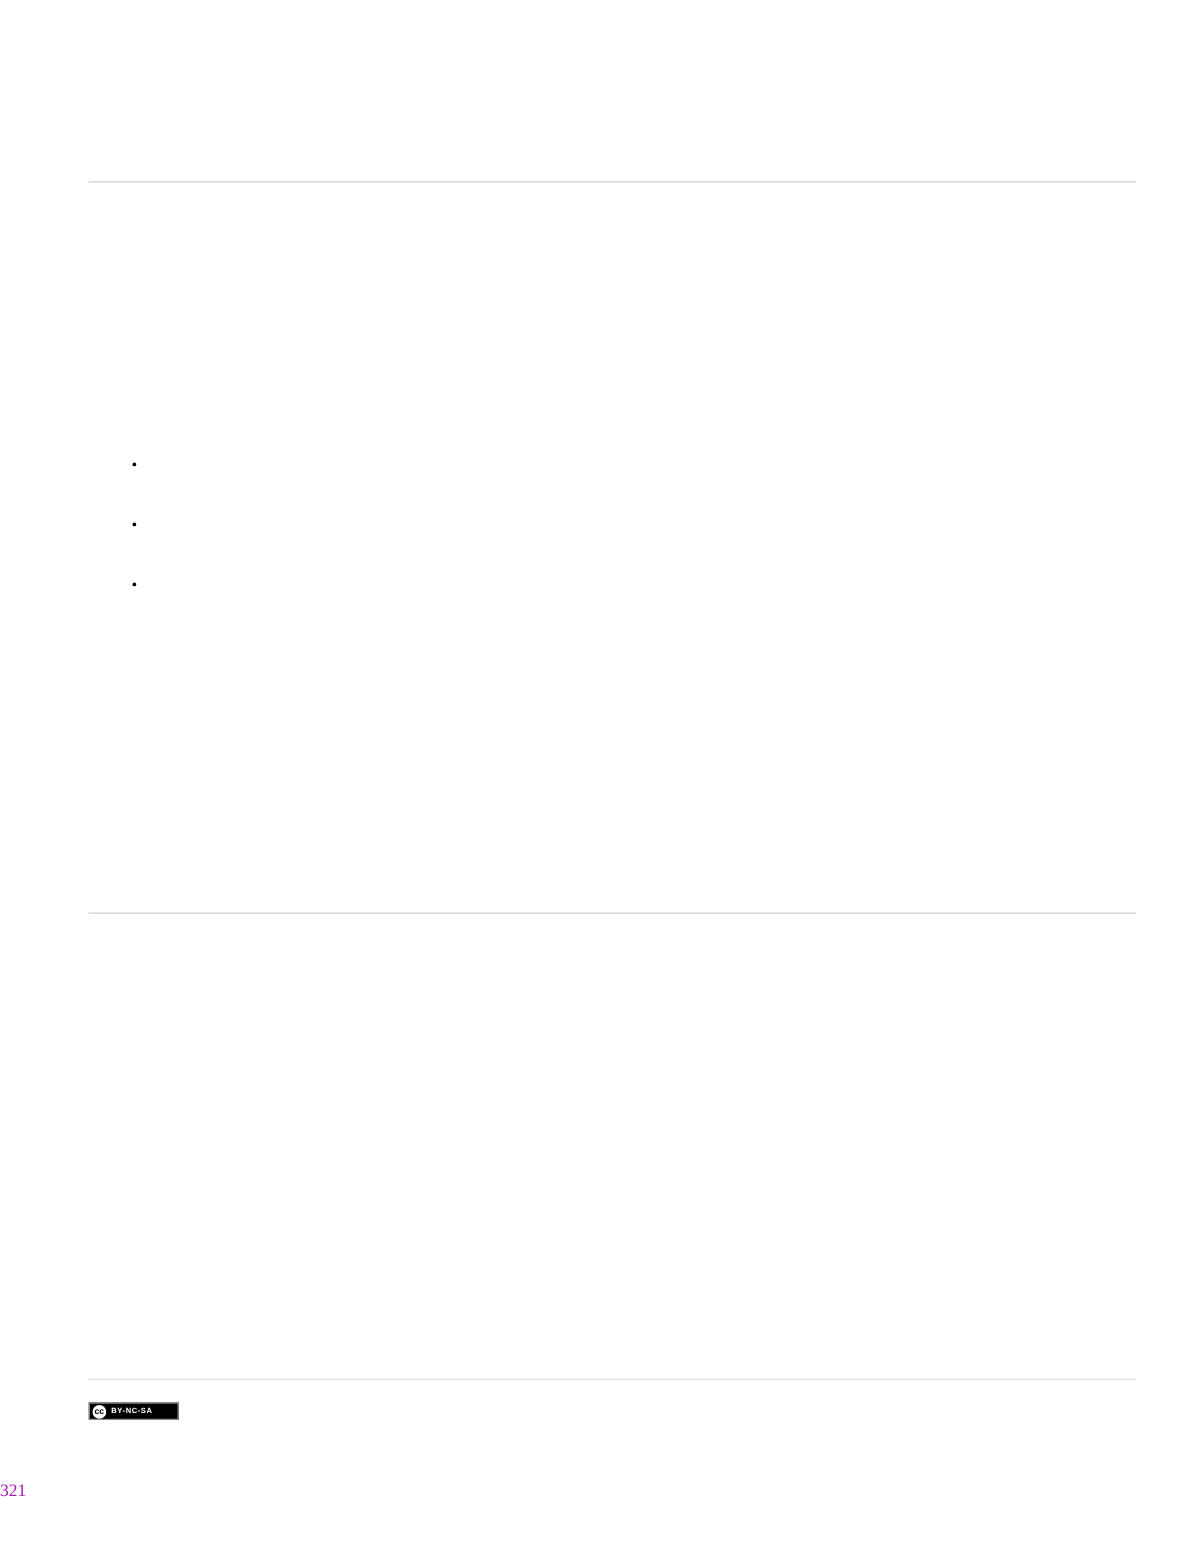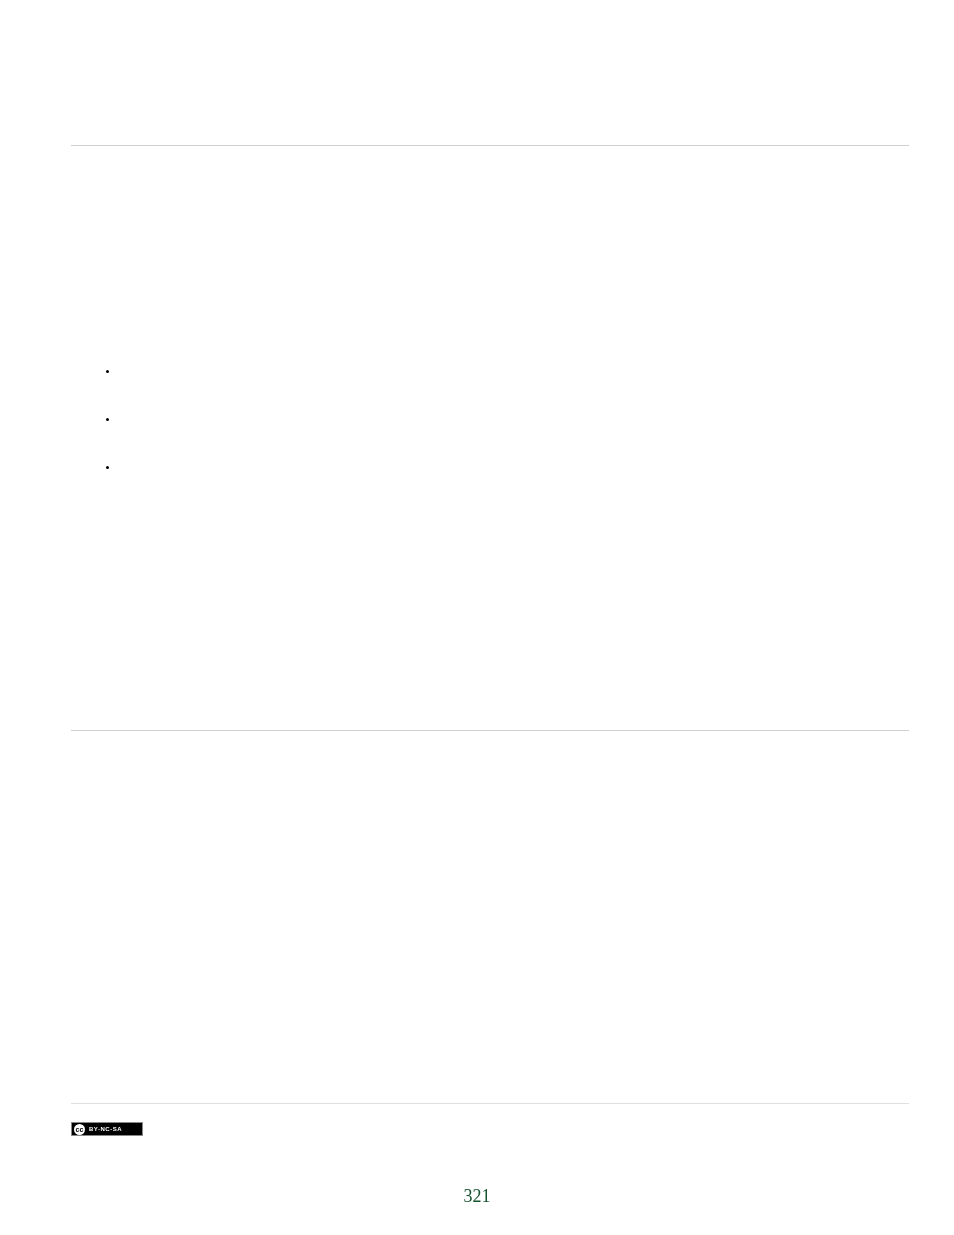--- a/index.html
+++ b/index.html
@@ -88,23 +88,22 @@
       font-family: Arial, sans-serif;
       letter-spacing: 0.5px;
       margin-left: 4px;
       font-weight: bold;
     }
     .page-number {
       position: absolute;
       top: 1186px;
       left: 0;
       right: 0;
-      text-align: center;
-      font-size: 18px;
-      color: #14532d;
+      font-size: 14px;
+      color: #a21caf;
       font-family: Georgia, serif;
     }
   </style>
 </head>
 <body>
 
 <div class="content">
   <div class="hr-1"></div>
 
   <div class="bullets">

